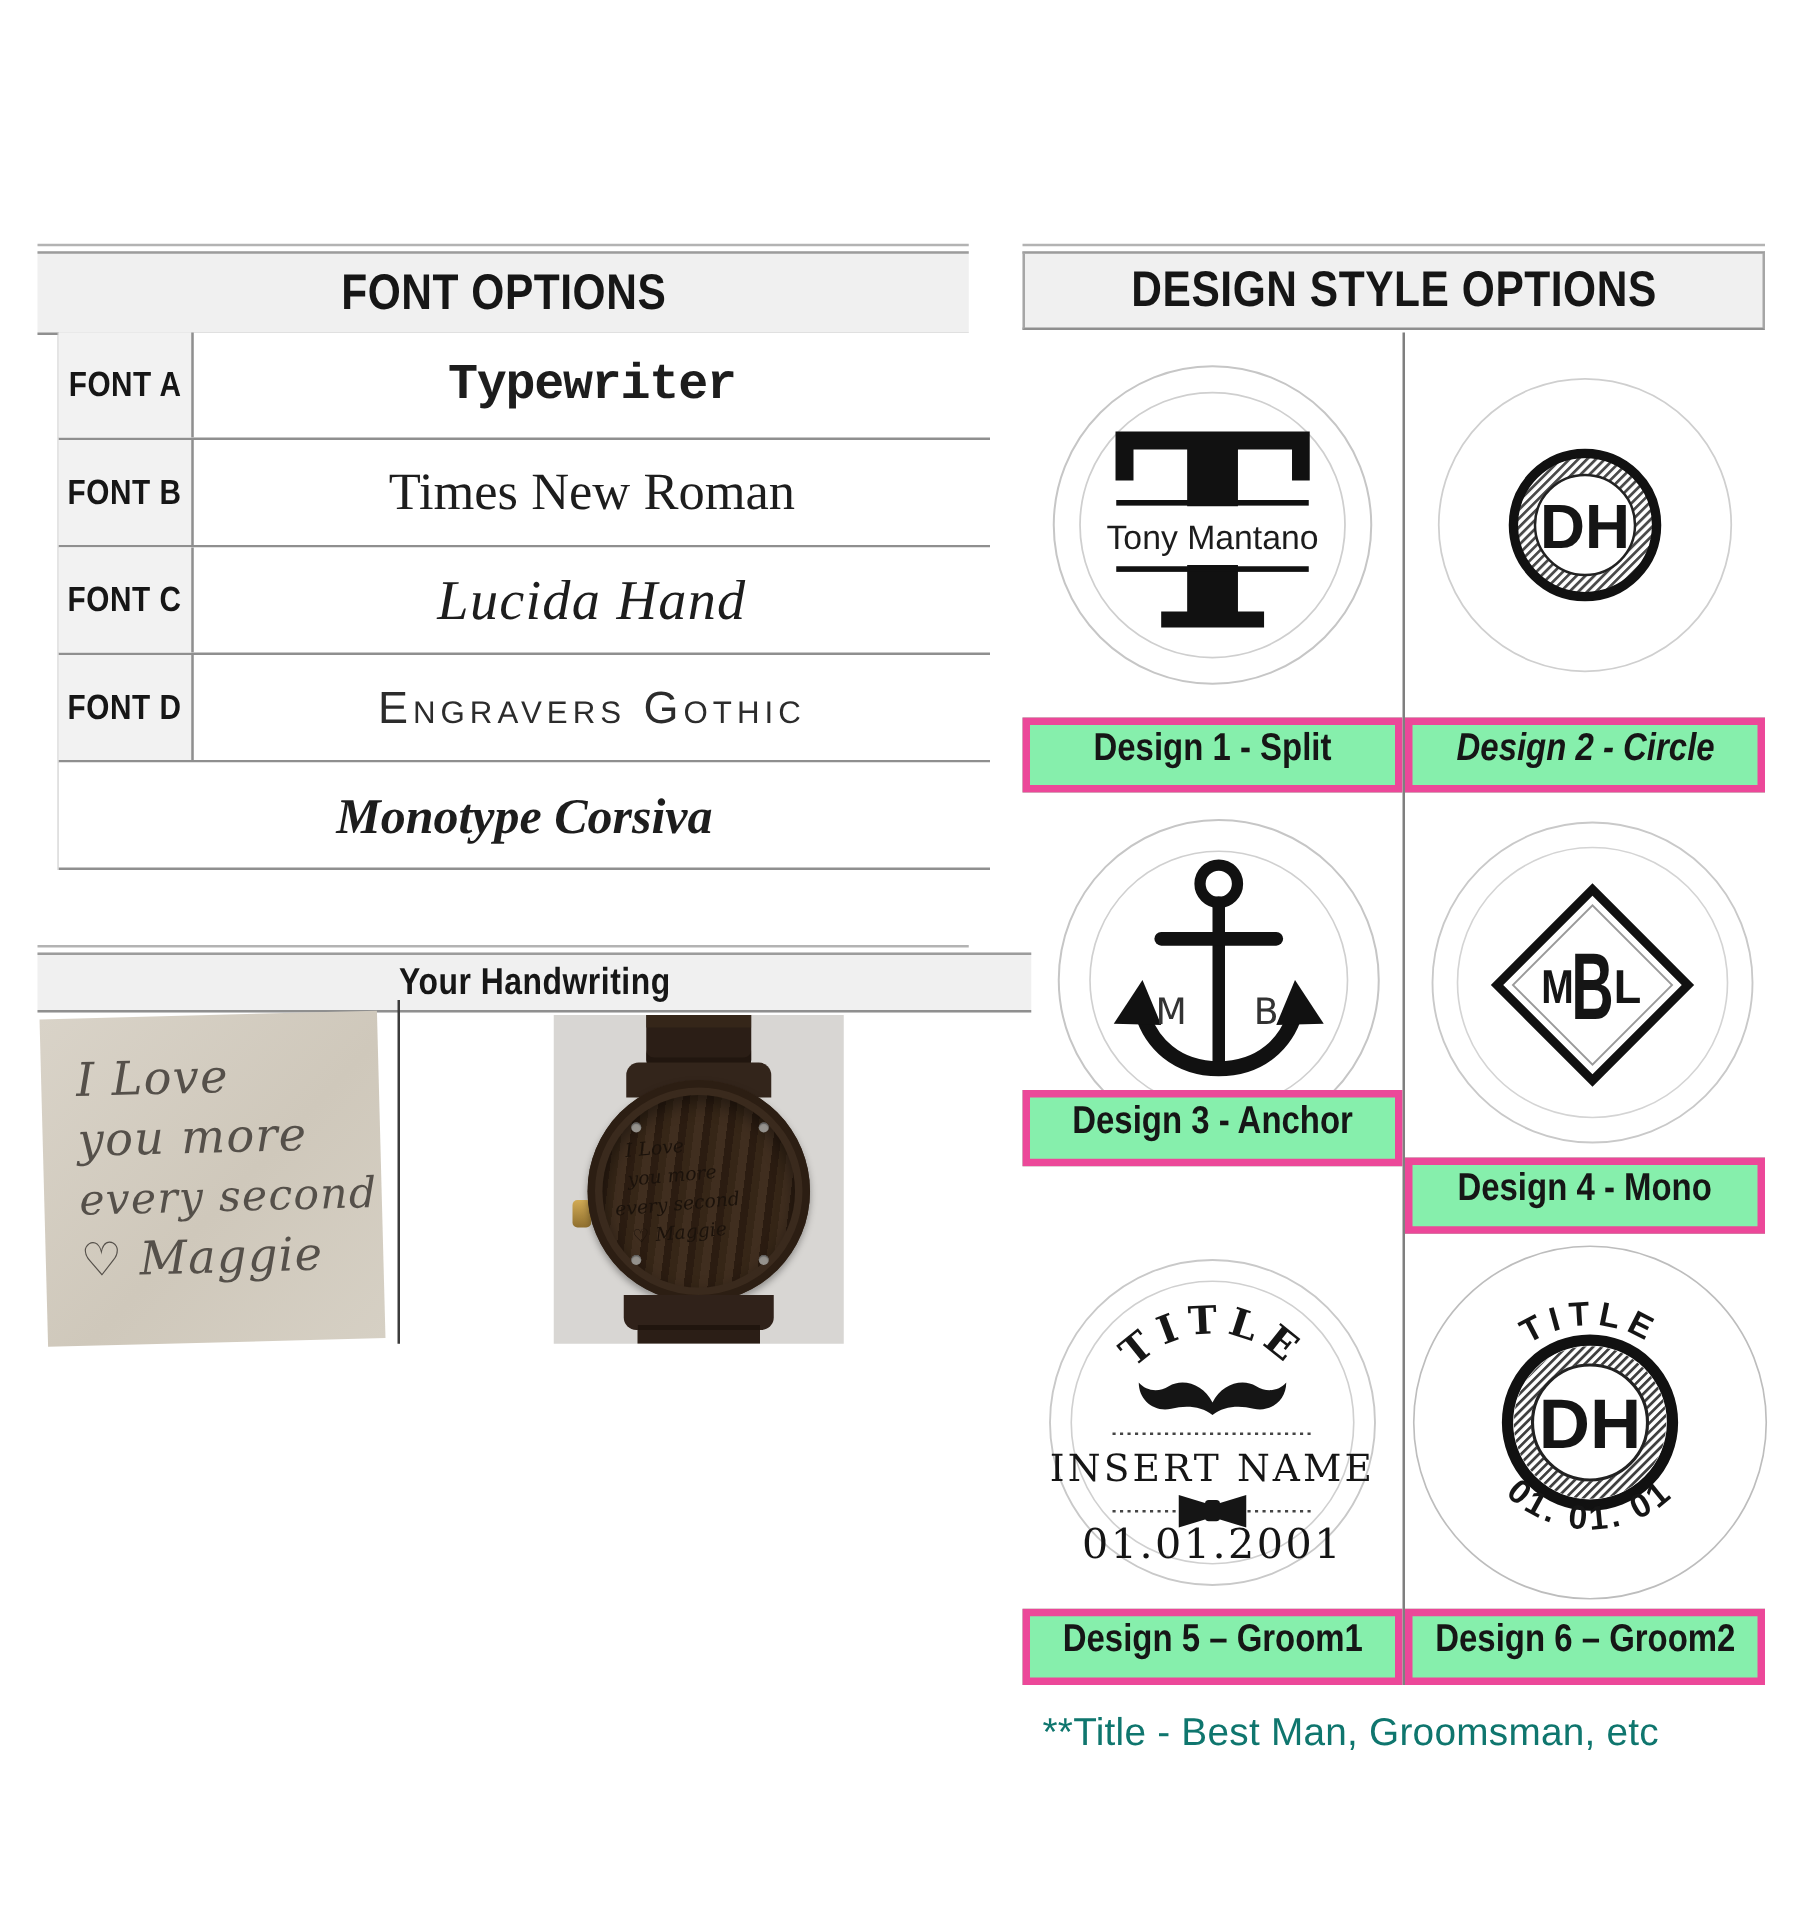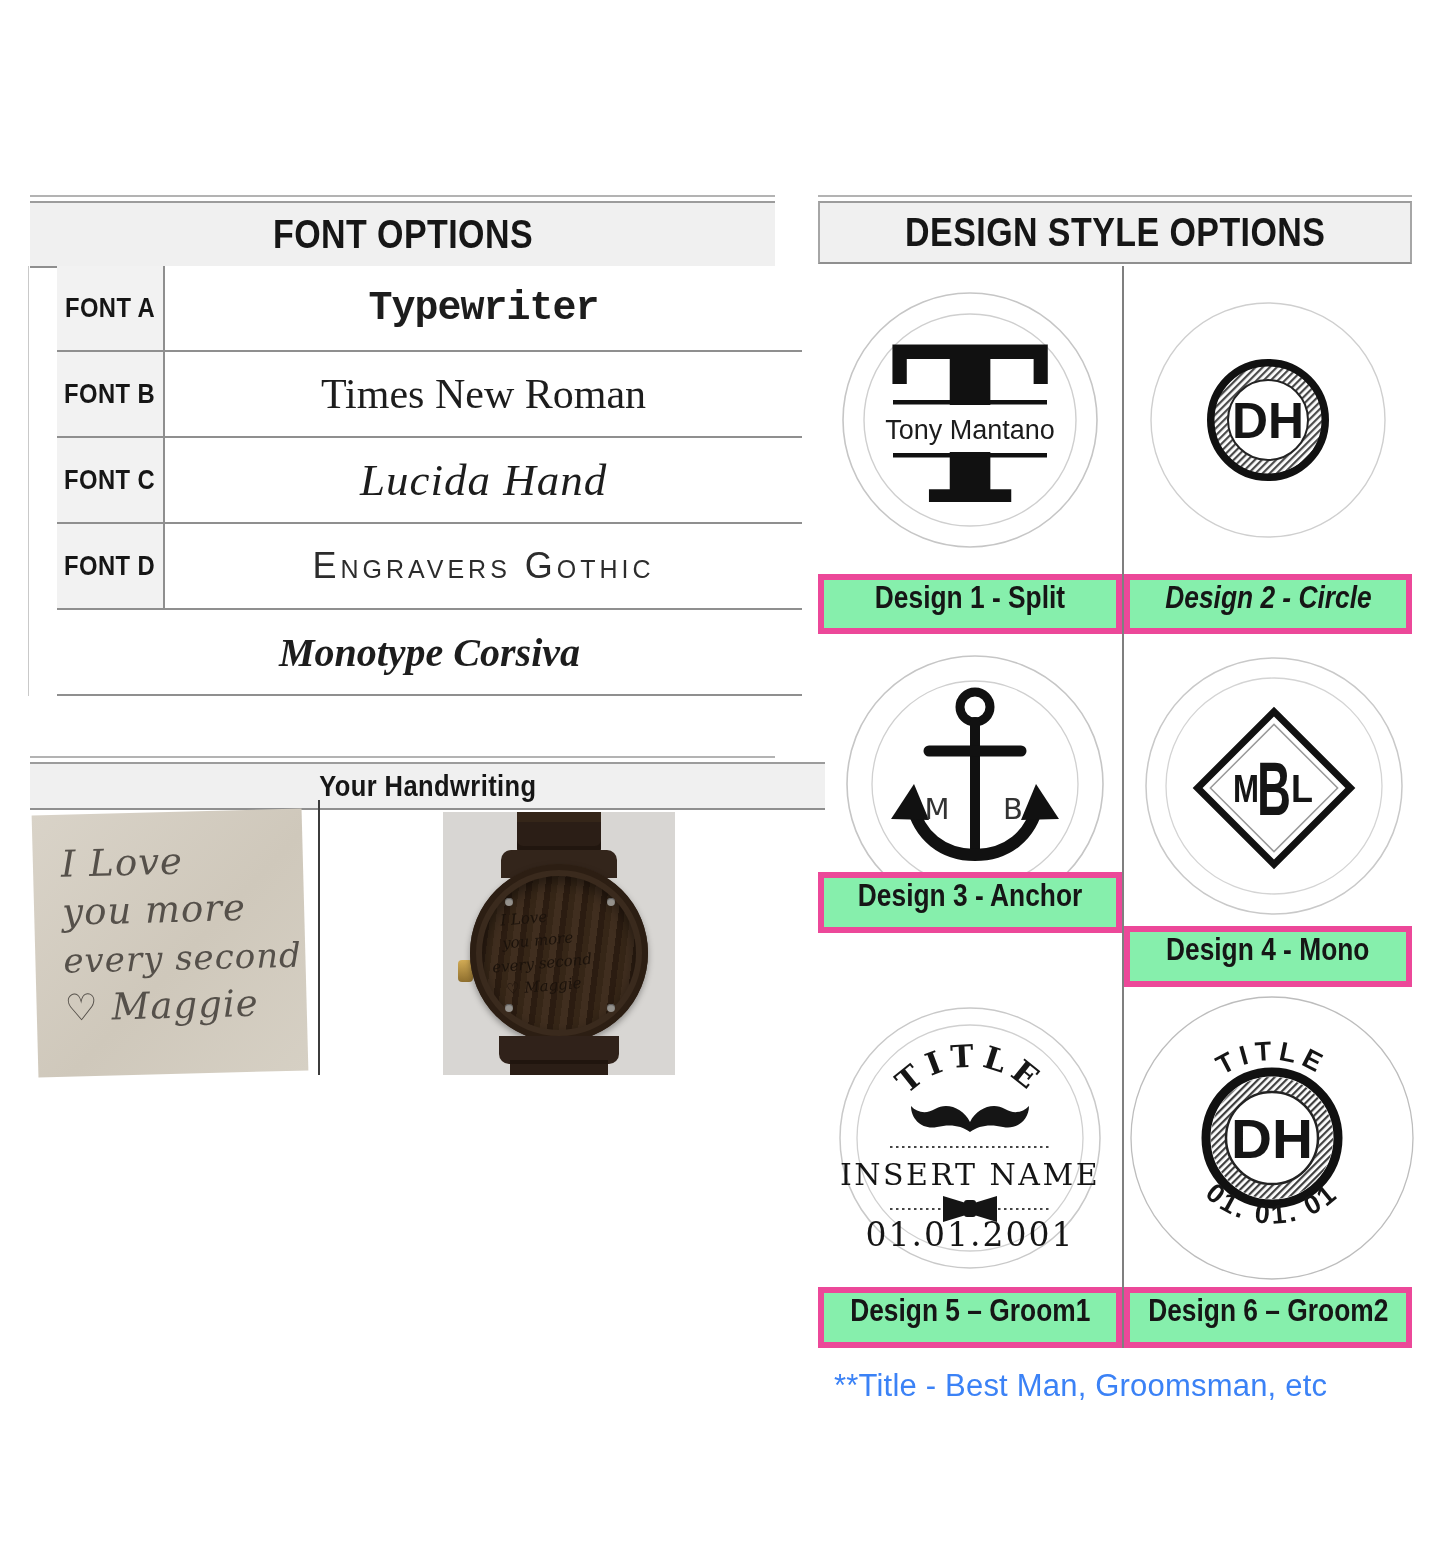--- a/index.html
+++ b/index.html
@@ -5,21 +5,21 @@
   html,body{margin:0;padding:0;background:#fff;}
   body{font-family:"Liberation Sans",sans-serif;}
   .canvas{position:relative;width:1445px;height:1541px;background:#ffffff;overflow:hidden;}
   .hairline{position:absolute;height:2px;background:#b3b3b3;}
   .hdrbox{position:absolute;background:#f0f0f0;border-top:2px solid #9c9c9c;border-bottom:2px solid #8f8f8f;
           display:flex;align-items:center;justify-content:center;}
   .cond{display:inline-block;transform:scaleX(.85);font-weight:bold;color:#161616;white-space:nowrap;letter-spacing:.5px;}
   .title-lg{font-size:40px;}
 
   
-  .ftable{position:absolute;left:28px;top:266px;width:745px;border-left:1px solid #c9c9c9;padding-left:28px;}
+  .ftable{position:absolute;left:46px;top:266px;width:745px;border-left:1px solid #c9c9c9;}
   .frow{display:flex;height:84px;border-bottom:2px solid #8f8f8f;background:#fff;}
   .flabel{width:106px;background:#f2f2f2;border-right:2px solid #8f8f8f;
           display:flex;align-items:center;justify-content:center;}
   .flabel .cond{font-size:28px;}
   .fsample{flex:1;display:flex;align-items:center;justify-content:center;color:#1d1d1d;}
   .fA{font-family:"Liberation Mono",monospace;font-weight:bold;font-size:40px;letter-spacing:-1px;}
   .fB{font-family:"Liberation Serif",serif;font-size:42px;}
   .fC{font-family:"Liberation Serif",serif;font-style:italic;font-size:45px;letter-spacing:1px;}
   .fD{font-family:"Liberation Sans",sans-serif;font-variant:small-caps;font-size:36px;letter-spacing:4px;color:#2c2c2c;}
   .fE{font-family:"Liberation Serif",serif;font-style:italic;font-size:40px;font-weight:bold;}
@@ -47,21 +47,21 @@
   .band-bottom{position:absolute;left:67px;top:248px;width:98px;height:15px;background:#2b1e16;
                box-shadow:inset 0 4px 0 #20150e;}
   .engraving{position:absolute;left:48px;top:92px;width:150px;transform:rotate(-5deg);
              font-family:"DejaVu Serif",serif;font-style:italic;color:#1b120b;}
   .engraving div{font-size:15px;line-height:23px;padding-left:12px;white-space:nowrap;}
 
   
   .dlabel{position:absolute;background:#86efac;border:6px solid #ec4899;box-sizing:border-box;
           display:flex;align-items:flex-start;justify-content:center;}
   .dlabel .cond{font-size:31px;letter-spacing:0;}
-  .footnote{position:absolute;left:834px;top:1368px;font-size:31px;color:#3b82f6;letter-spacing:.2px;}
+  .footnote{position:absolute;left:834px;top:1368px;font-size:31px;color:#0f766e;letter-spacing:.2px;}
   svg{position:absolute;overflow:visible;}
   svg text{font-family:"Liberation Sans",sans-serif;}
 </style>
 </head>
 <body>
 
 <div class="canvas">
 
   <div class="hairline" style="left:30px;top:195px;width:745px;"></div>
   <div class="hdrbox" style="left:30px;top:201px;width:745px;height:63px;">

